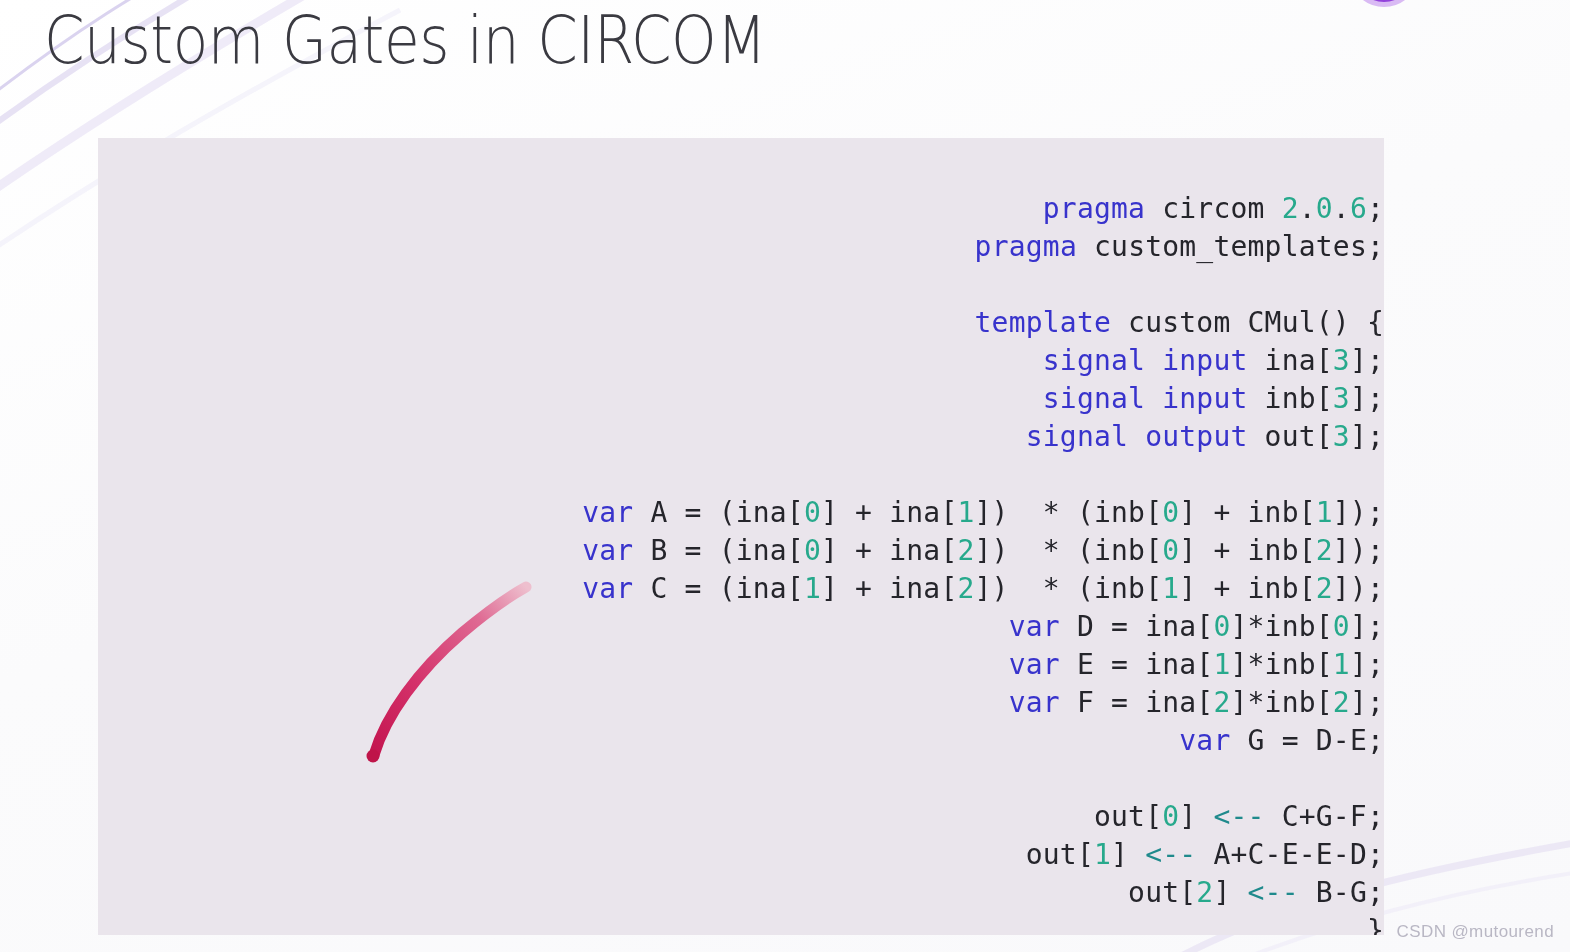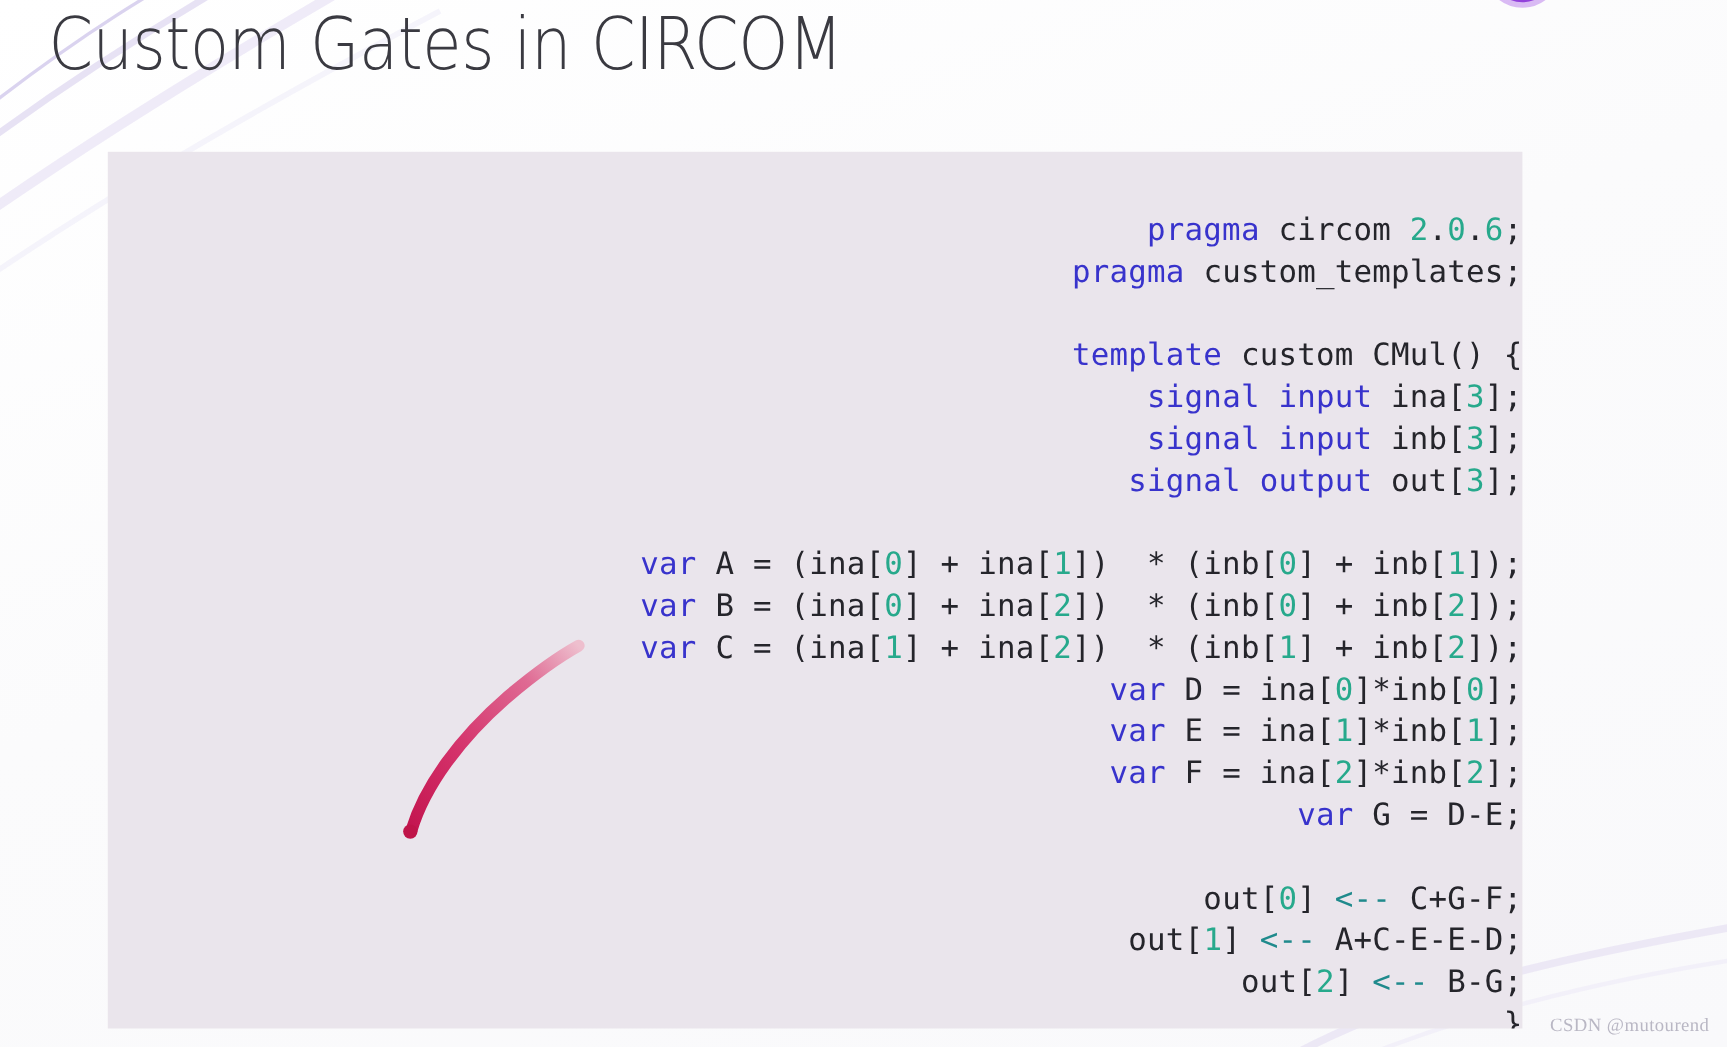--- a/index.html
+++ b/index.html
@@ -103,21 +103,21 @@
     width: 230px;
     height: 210px;
     pointer-events: none;
   }
 
   
   #watermark {
     position: absolute;
     right: 16px;
     bottom: 10px;
-    font-family: Liberation Serif, serif;
+    font-family: Liberation Sans, sans-serif;
     font-size: 17px;
     color: #b9b7c4;
     letter-spacing: 0.4px;
     user-select: none;
   }
 </style>
 </head>
 <body>
 
 <div id="slide">

